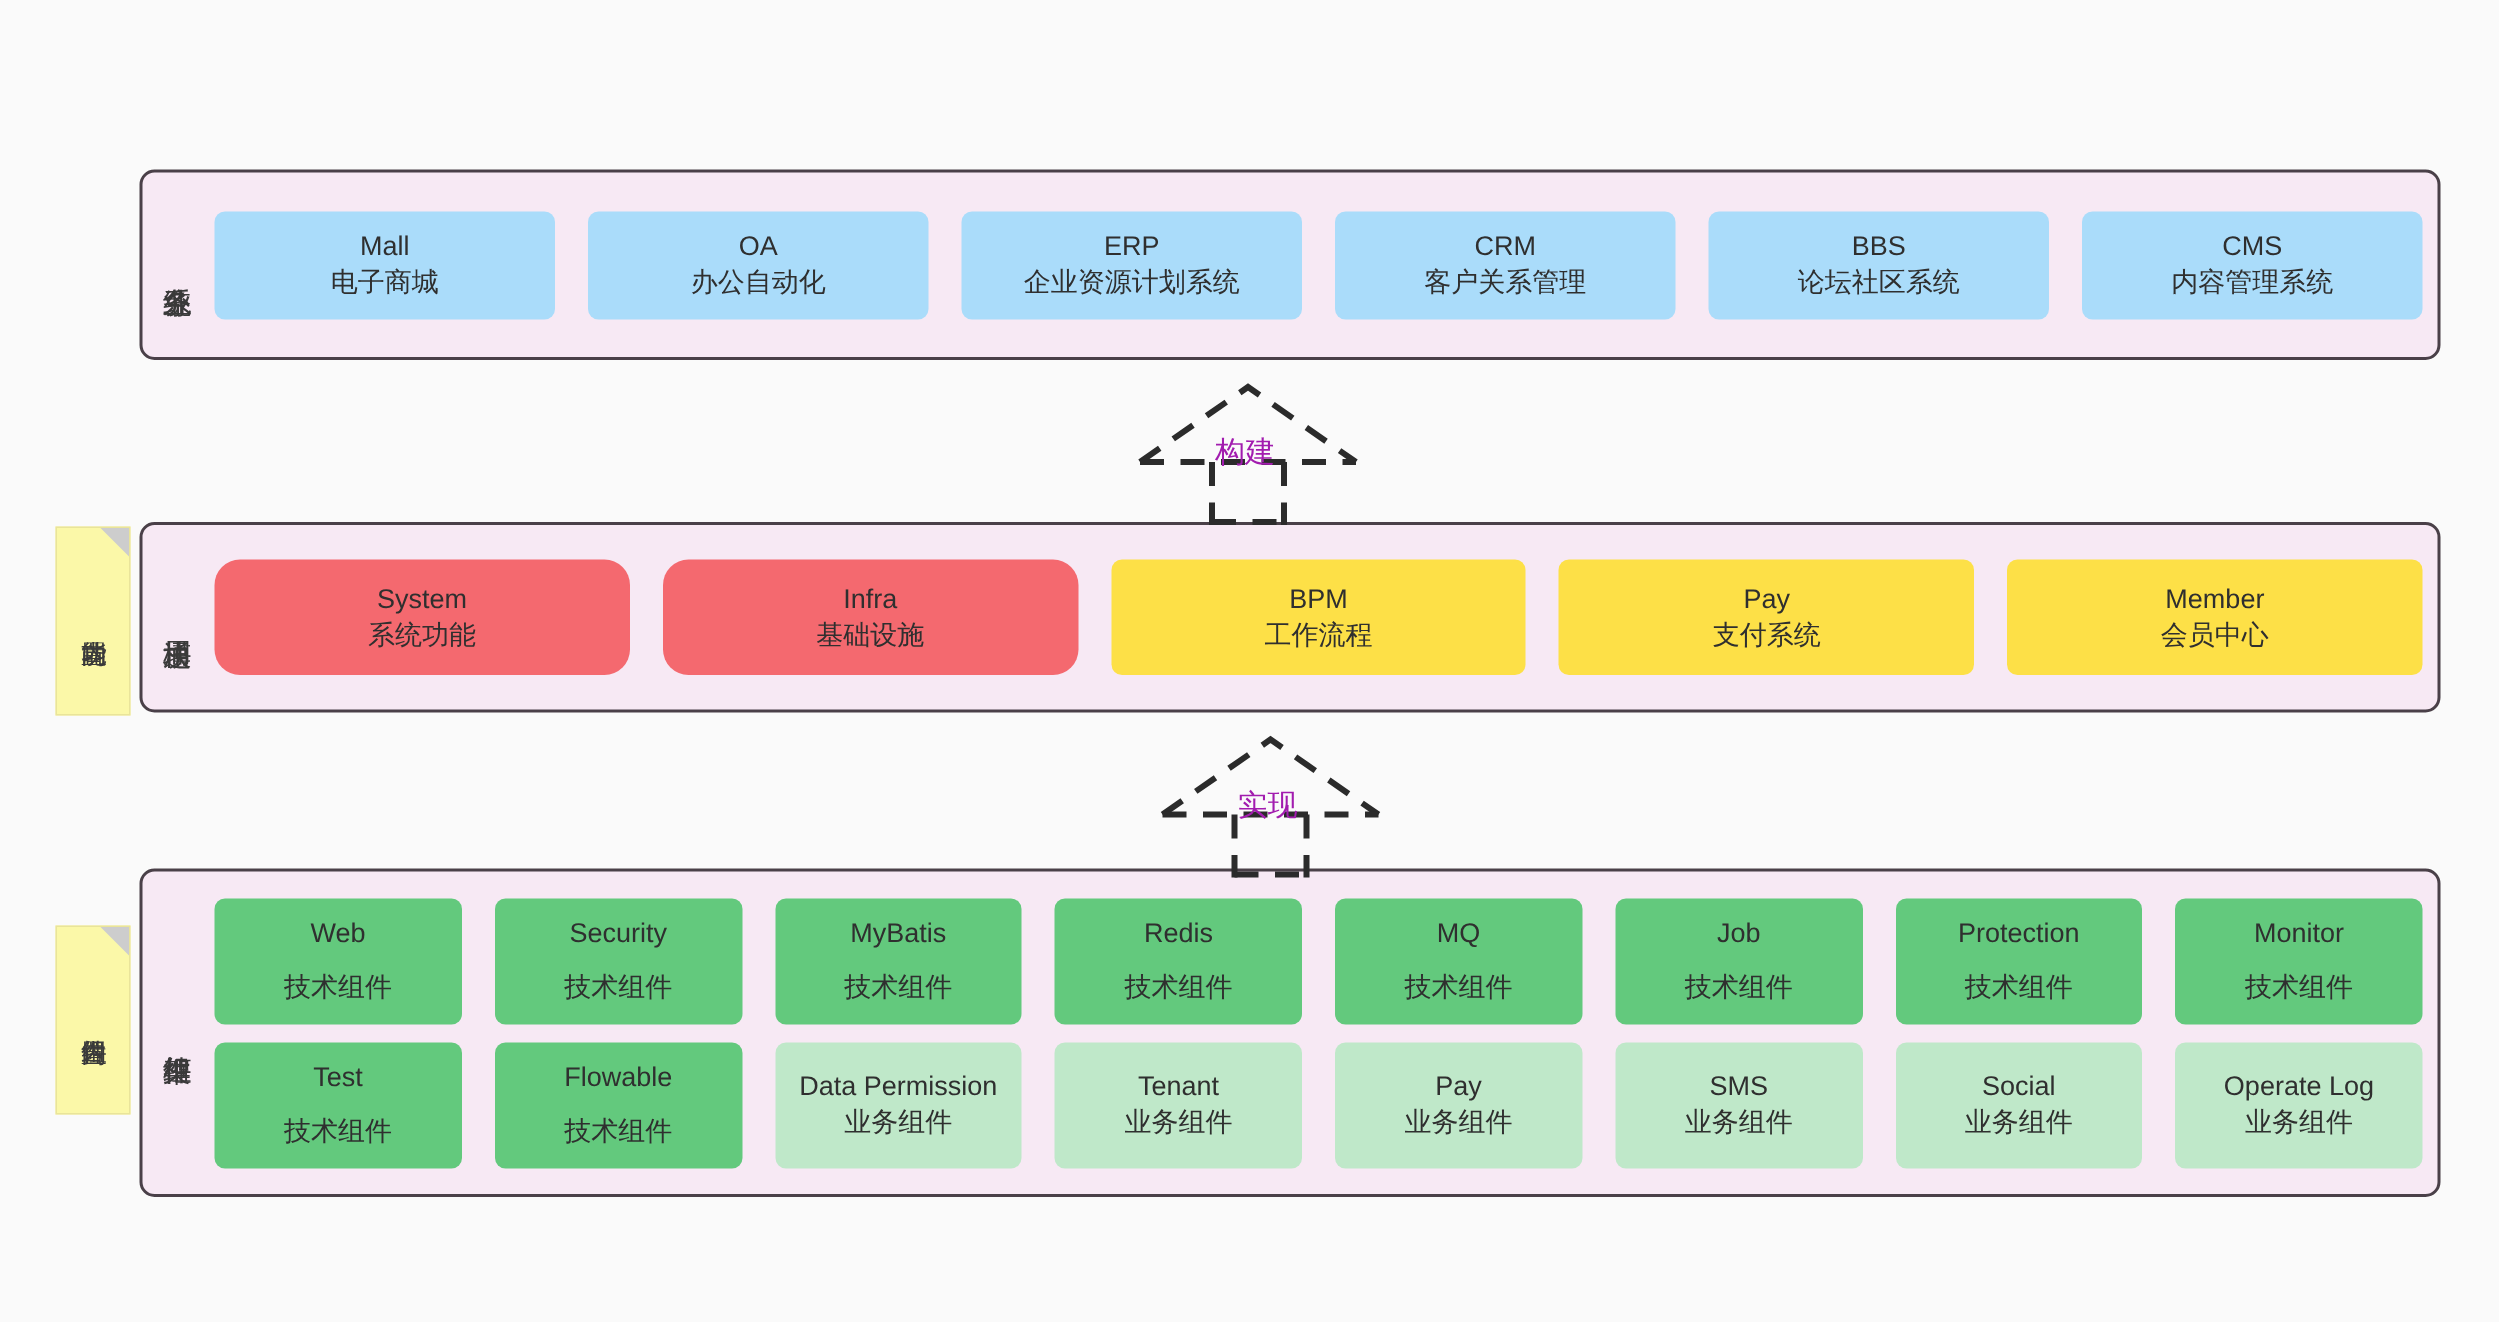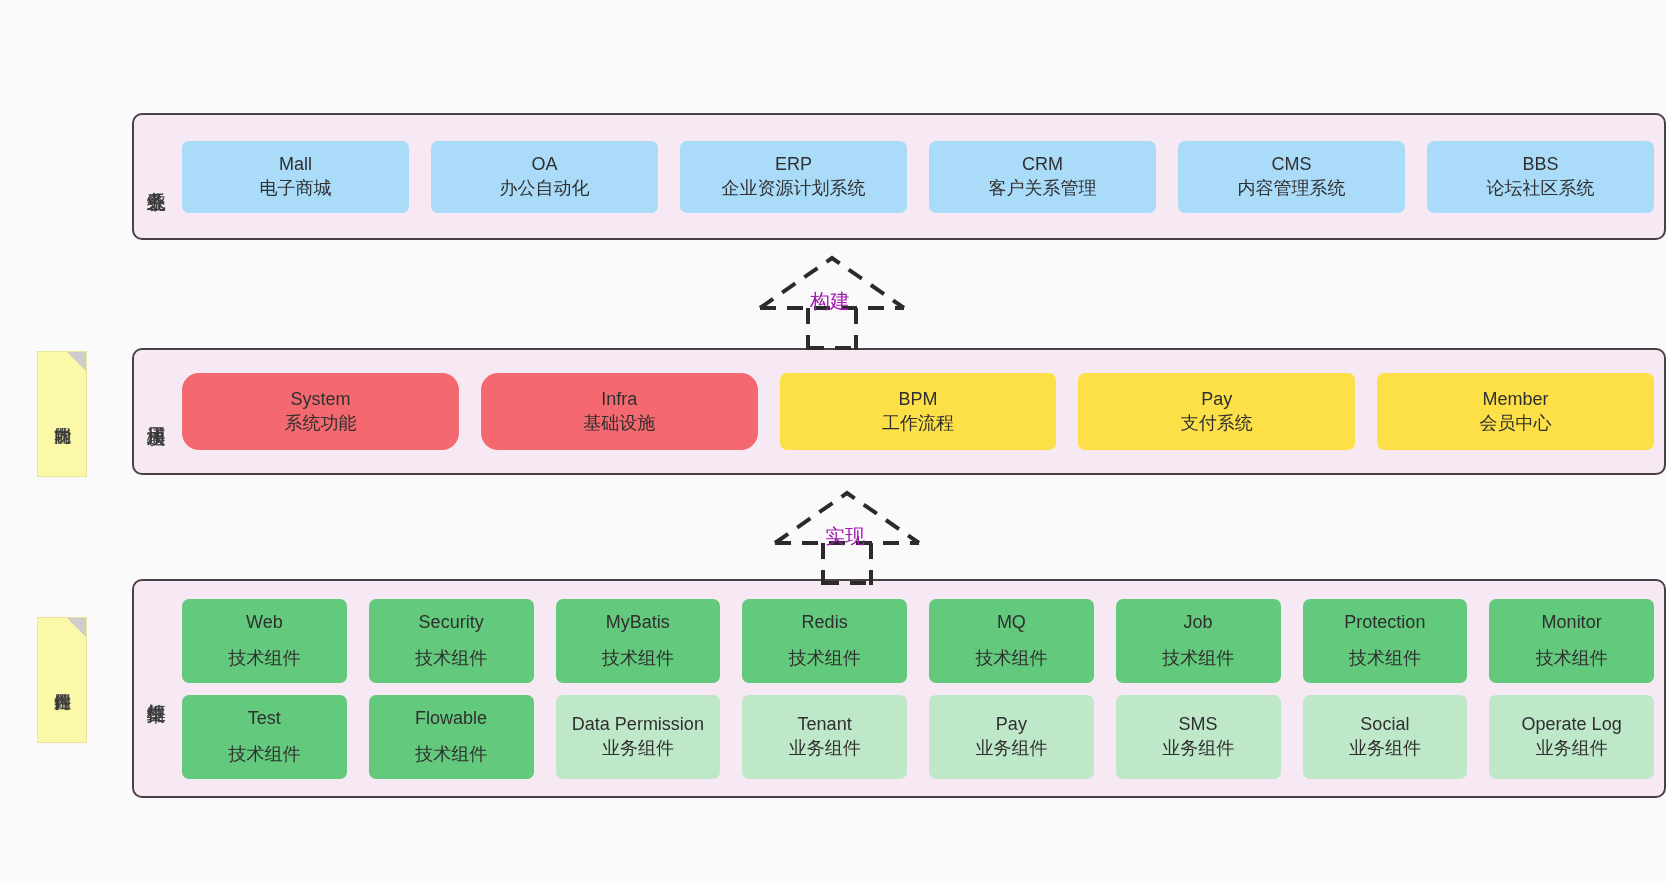--- a/index.html
+++ b/index.html
@@ -15,21 +15,20 @@
 
   
   .layer{
     position:absolute;
     background:#f7e9f4;
     border:2px solid #4a4048;
     border-radius:10px;
     box-sizing:border-box;
     display:flex;
     align-items:stretch;
-    margin-left:39px;
   }
   .layer-title{
     width:44px;
     flex:0 0 44px;
     display:flex;
     align-items:center;
     justify-content:center;
     font-size:19px;
     line-height:1.18;
     letter-spacing:0;
@@ -148,26 +147,26 @@
         </div>
         <div class="cell c-blue">
           <div class="en">ERP</div>
           <div class="cn">企业资源计划系统</div>
         </div>
         <div class="cell c-blue">
           <div class="en">CRM</div>
           <div class="cn">客户关系管理</div>
         </div>
         <div class="cell c-blue">
+          <div class="en">BBS</div>
+          <div class="cn">论坛社区系统</div>
+        </div>
+        <div class="cell c-blue">
           <div class="en">CMS</div>
           <div class="cn">内容管理系统</div>
-        </div>
-        <div class="cell c-blue">
-          <div class="en">BBS</div>
-          <div class="cn">论坛社区系统</div>
         </div>
       </div>
     </div>
   </div>
 
   <div class="connector" id="conn-build">
     <svg width="160" height="98" viewBox="0 0 160 98" aria-hidden="true">
 
       <path d="M 8 56 L 80 6 L 152 56" fill="none" stroke="#2b2b2b" stroke-width="4" stroke-dasharray="16 11" stroke-linecap="butt"></path>
       <path d="M 8 56 L 152 56" fill="none" stroke="#2b2b2b" stroke-width="4" stroke-dasharray="16 11" stroke-linecap="butt"></path>

